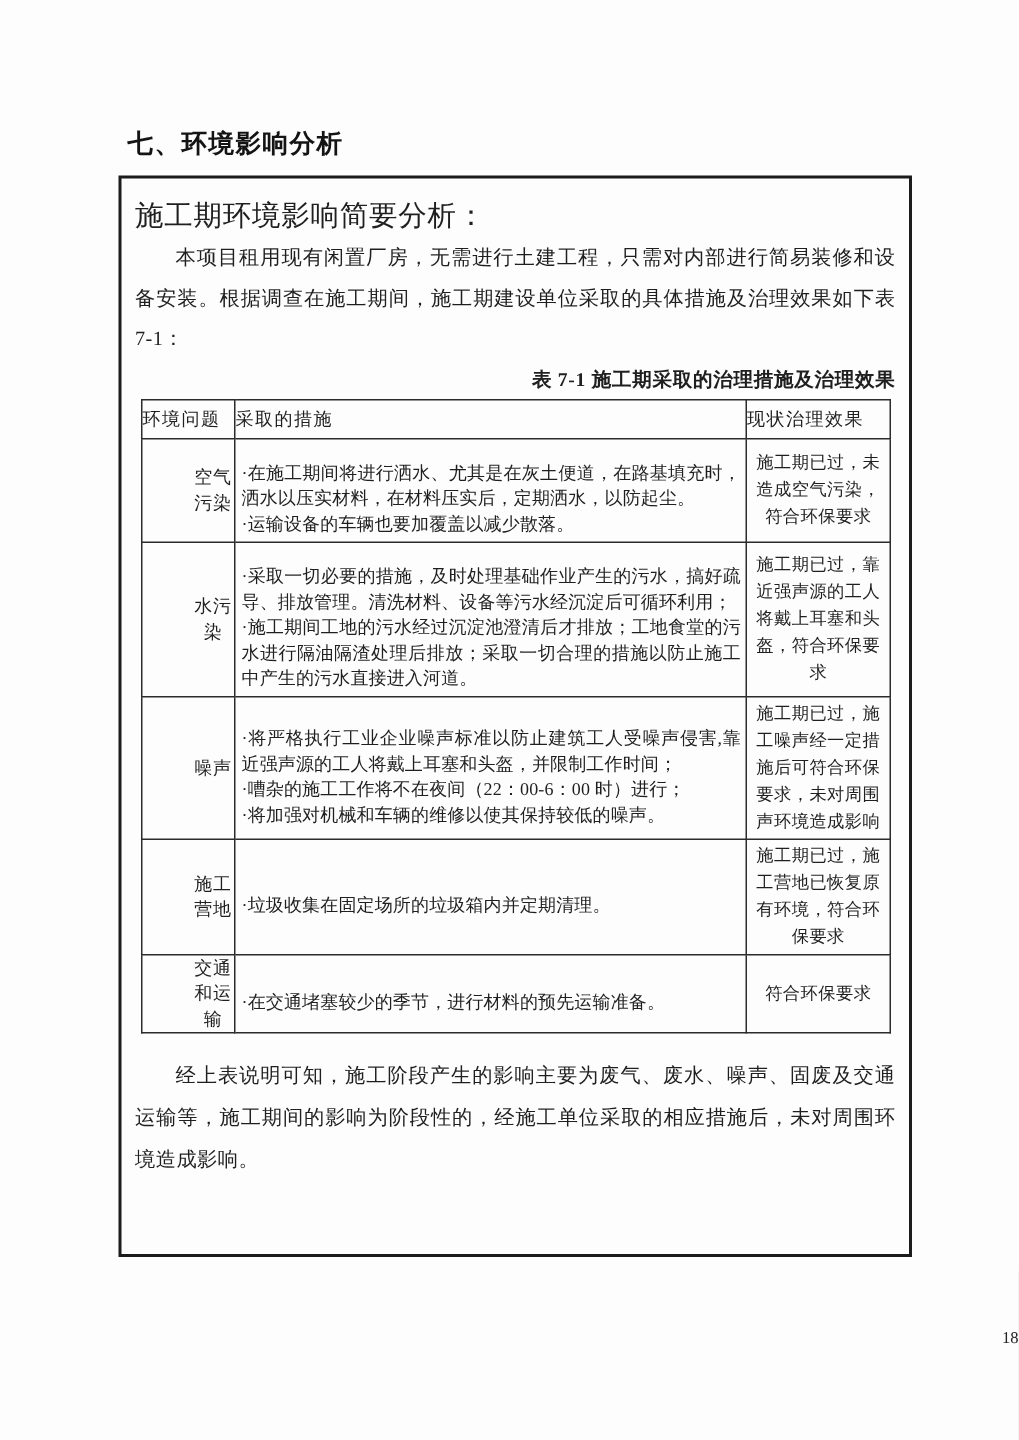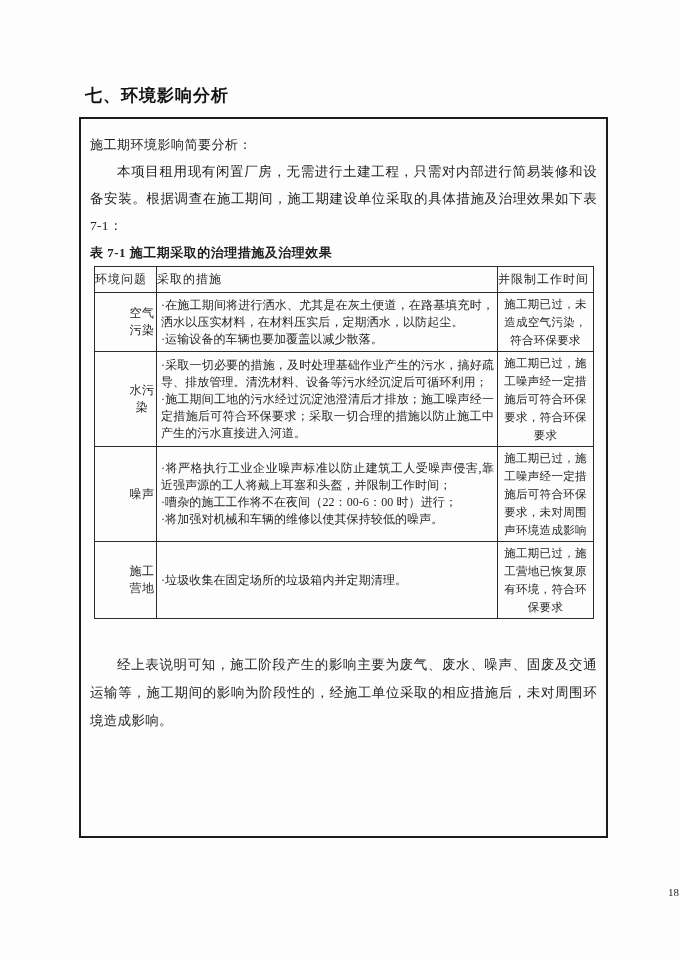--- a/index.html
+++ b/index.html
@@ -27,35 +27,35 @@
     position: absolute;
     left: 79px;
     top: 117px;
     width: 529px;
     height: 721px;
     border: 2px solid #1c1c1c;
     padding: 12px 9px 0 9px;
     background: #fdfdfd;
   }
   .intro-label {
-    font-size: 13px;
+    font-size: 19px;
     line-height: 27px;
     letter-spacing: 0.5px;
   }
   .intro-para {
     font-size: 13.5px;
     line-height: 27px;
     letter-spacing: 0.3px;
     text-indent: 2em;
     text-align: justify;
   }
   .table-title {
     font-size: 13px;
     font-weight: bold;
-    text-align: left;
+    text-align: right;
     letter-spacing: 0.5px;
     margin: 5px 0 4px 0;
   }
   table.treatment {
     width: 499px;
     margin: 0 2px 0 4px;
     border-collapse: collapse;
     table-layout: fixed;
   }
   table.treatment th, table.treatment td {
@@ -74,33 +74,33 @@
   }
   td.problem {
     font-size: 12px;
     text-align: center;
     letter-spacing: 0.5px;
     padding-left: 33px;
   }
   td.measures {
     font-size: 12px;
     line-height: 17px;
-    padding: 3px 3px 3px 4px;
+    padding: 14px 3px 3px 4px;
     text-align: justify;
     letter-spacing: 0.1px;
   }
   td.effect {
     font-size: 11.5px;
     line-height: 18px;
     text-align: center;
     padding: 2px 2px;
     letter-spacing: 0.3px;
   }
   .conclusion {
-    margin-top: 32px;
+    margin-top: 14px;
     font-size: 13.5px;
     line-height: 28px;
     letter-spacing: 0.3px;
     text-indent: 2em;
     text-align: justify;
   }
   .page-number {
     position: absolute;
     left: 0;
     top: 886px;
@@ -128,56 +128,63 @@
     <table class="treatment">
       <colgroup>
         <col class="c-problem">
         <col class="c-measures">
         <col class="c-effect">
       </colgroup>
       <thead>
         <tr>
           <th class="hdr">环境问题</th>
           <th class="hdr">采取的措施</th>
-          <th class="hdr">并限制工作时间</th>
+          <th class="hdr">现状治理效果</th>
         </tr>
       </thead>
       <tbody>
         <tr>
           <td class="problem">空气污染</td>
           <td class="measures">
             <div>·在施工期间将进行洒水、尤其是在灰土便道，在路基填充时，洒水以压实材料，在材料压实后，定期洒水，以防起尘。</div>
             <div>·运输设备的车辆也要加覆盖以减少散落。</div>
           </td>
           <td class="effect">施工期已过，未造成空气污染，符合环保要求</td>
         </tr>
         <tr>
           <td class="problem">水污染</td>
           <td class="measures">
             <div>·采取一切必要的措施，及时处理基础作业产生的污水，搞好疏导、排放管理。清洗材料、设备等污水经沉淀后可循环利用；</div>
-            <div>·施工期间工地的污水经过沉淀池澄清后才排放；施工噪声经一定措施后可符合环保要求；采取一切合理的措施以防止施工中产生的污水直接进入河道。</div>
+            <div>·施工期间工地的污水经过沉淀池澄清后才排放；工地食堂的污水进行隔油隔渣处理后排放；采取一切合理的措施以防止施工中产生的污水直接进入河道。</div>
           </td>
-          <td class="effect">施工期已过，施工噪声经一定措施后可符合环保要求，符合环保要求</td>
+          <td class="effect">施工期已过，靠近强声源的工人将戴上耳塞和头盔，符合环保要求</td>
         </tr>
         <tr>
           <td class="problem">噪声</td>
           <td class="measures">
             <div>·将严格执行工业企业噪声标准以防止建筑工人受噪声侵害,靠近强声源的工人将戴上耳塞和头盔，并限制工作时间；</div>
             <div>·嘈杂的施工工作将不在夜间（22：00-6：00 时）进行；</div>
             <div>·将加强对机械和车辆的维修以使其保持较低的噪声。</div>
           </td>
           <td class="effect">施工期已过，施工噪声经一定措施后可符合环保要求，未对周围声环境造成影响</td>
         </tr>
         <tr>
           <td class="problem">施工营地</td>
           <td class="measures">
             <div>·垃圾收集在固定场所的垃圾箱内并定期清理。</div>
           </td>
           <td class="effect">施工期已过，施工营地已恢复原有环境，符合环保要求</td>
         </tr>
+        <tr>
+          <td class="problem">交通和运输</td>
+          <td class="measures">
+            <div>·在交通堵塞较少的季节，进行材料的预先运输准备。</div>
+          </td>
+          <td class="effect">符合环保要求</td>
+        </tr>
       </tbody>
     </table>
 
     <div class="conclusion">经上表说明可知，施工阶段产生的影响主要为废气、废水、噪声、固废及交通运输等，施工期间的影响为阶段性的，经施工单位采取的相应措施后，未对周围环境造成影响。</div>
 
   </div>
 
   <div class="page-number">18</div>
 
 </div>

